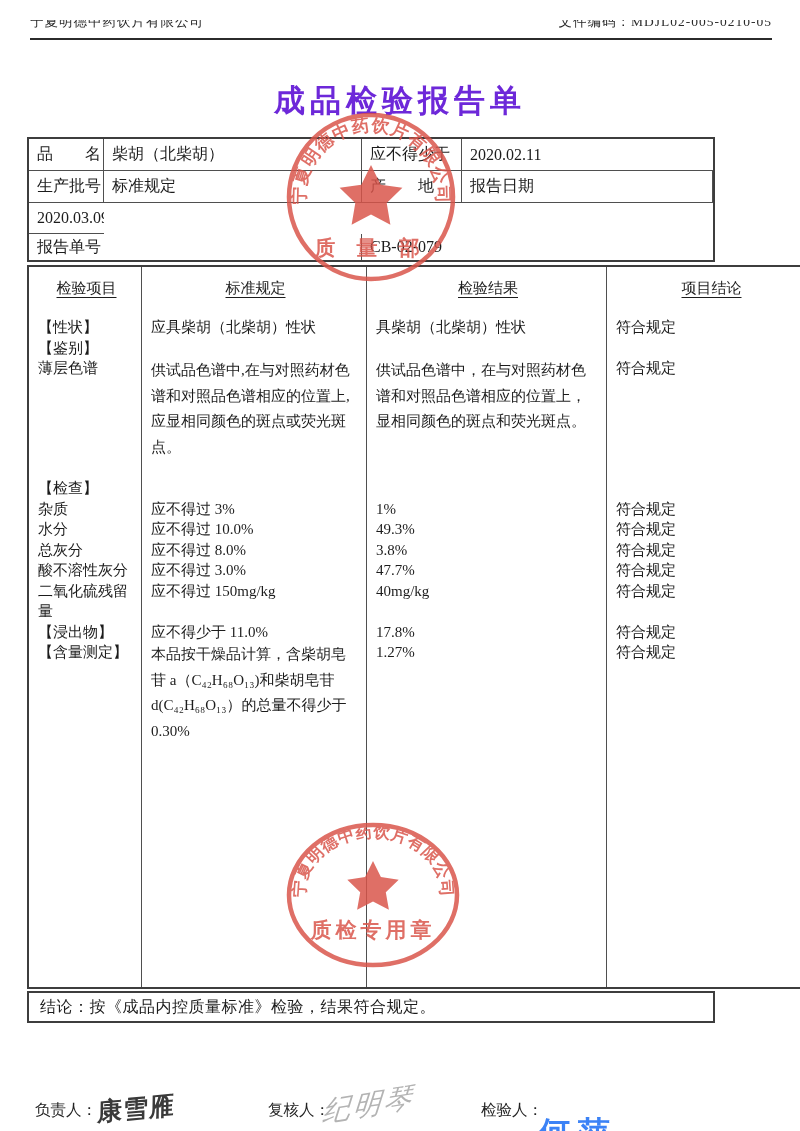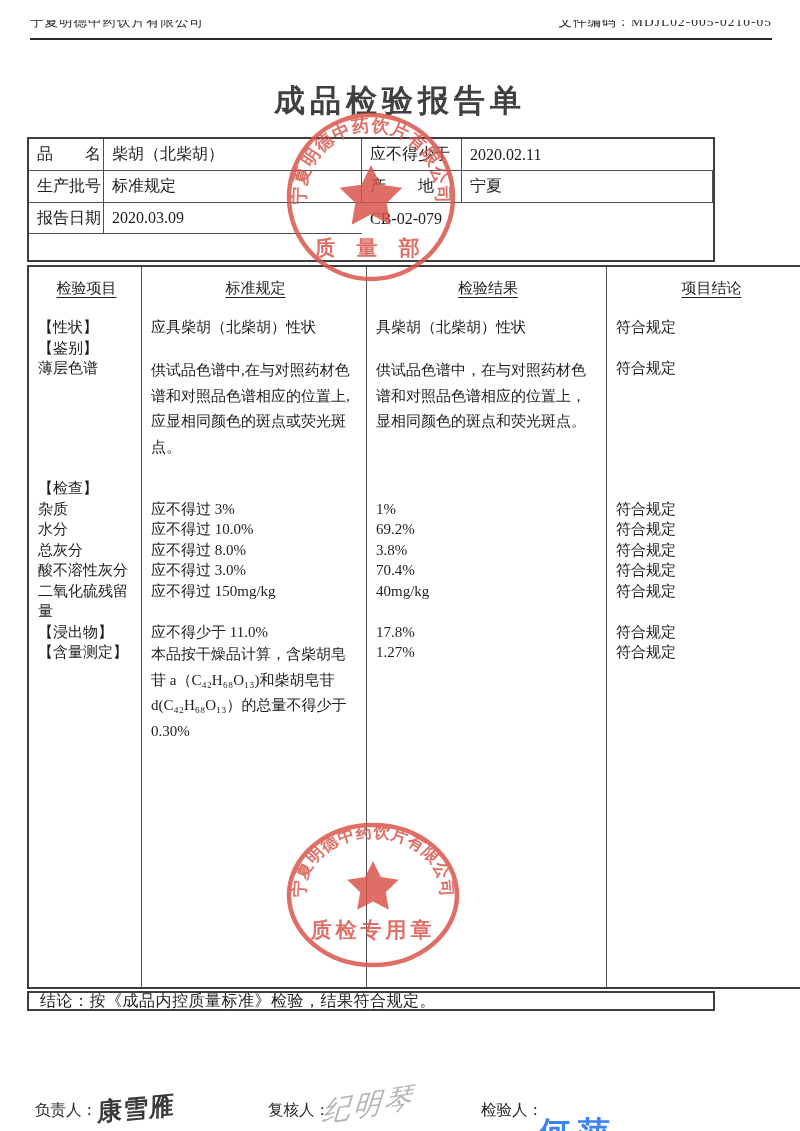--- a/index.html
+++ b/index.html
@@ -18,21 +18,21 @@
     display:flex; justify-content:space-between;
     font-size:13.5px; line-height:26px; margin-top:-11px; color:#2b2b2b;
     letter-spacing:1px;
   }
   .header-rule {
     position:absolute; top:38px; left:30px; width:742px; height:2px; background:#2b2b2b;
   }
 
   .doc-title {
     position:absolute; top:80px; left:0; width:100%;
-    text-align:center; font-size:31px; font-weight:bold; letter-spacing:5px; color:#404040;
+    text-align:center; font-size:31px; font-weight:bold; letter-spacing:5px; color:#6d28d9;
   }
 
   
   .info-table {
     position:absolute; left:27px; top:137px; width:688px; height:125px;
     border:2px solid #3d3d3d; display:grid;
     grid-template-columns:75px 258px 100px 1fr;
     grid-template-rows:32px 32px 31px 1fr;
     font-size:16px;
   }
@@ -56,21 +56,21 @@
   .mt-cell { border-right:1px solid #4f4f4f; line-height:20.5px; padding:0 6px 0 9px; }
   .mt-cell.c4 { border-right:none; padding-left:9px; }
   .mt-cell.hdr { display:flex; align-items:center; justify-content:center; padding-top:6px; }
   .mt-cell.hdr span { text-decoration:underline; text-underline-offset:4px; }
   .pt { padding-top:14px; }
   .para { line-height:25.5px; }
   .spacer-row .mt-cell { height:18px; }
 
   
   .conclusion-box {
-    position:absolute; left:27px; top:991px; width:688px; height:20px;
+    position:absolute; left:27px; top:991px; width:688px; height:32px;
     border:2px solid #3d3d3d; display:flex; align-items:center;
     font-size:16px; padding-left:11px; letter-spacing:0.5px;
   }
 
   
   .sign-row { position:absolute; left:35px; top:1096px; width:740px; height:60px; font-size:15.5px; }
   .sign-label { position:absolute; top:4px; color:#222; }
   .lbl-1 { left:0; }
   .lbl-2 { left:233px; }
   .lbl-3 { left:446px; }
@@ -104,24 +104,24 @@
   <div class="info-table">
     <div class="info-cell info-label">品　　名</div>
     <div class="info-cell">柴胡（北柴胡）</div>
     <div class="info-cell">应不得少于</div>
     <div class="info-cell last-col">2020.02.11</div>
 
     <div class="info-cell info-label">生产批号</div>
     <div class="info-cell">标准规定</div>
 
     <div class="info-cell info-label">产　　地</div>
-    <div class="info-cell">宁夏</div>
     <div class="info-cell">报告日期</div>
     <div class="info-cell last-col">2020.03.09</div>
 
+    <div class="info-cell rn-label last-row">报告单号</div>
     <div class="info-cell rn-value last-row last-col">CB-02-079</div>
   </div>
 
   <div class="main-table">
     <div class="mt-row">
       <div class="mt-cell c1 hdr">
           <span>检验项目</span>
         </div>
       <div class="mt-cell c2 hdr">
           <span>标准规定</span>
@@ -172,35 +172,35 @@
     <div class="mt-row">
       <div class="mt-cell c1">杂质</div>
       <div class="mt-cell c2">应不得过 3%</div>
       <div class="mt-cell c3">1%</div>
       <div class="mt-cell c4">符合规定</div>
     </div>
 
     <div class="mt-row">
       <div class="mt-cell c1">水分</div>
       <div class="mt-cell c2">应不得过 10.0%</div>
-      <div class="mt-cell c3">69.2%</div>
+      <div class="mt-cell c3">49.3%</div>
       <div class="mt-cell c4">符合规定</div>
     </div>
 
     <div class="mt-row">
       <div class="mt-cell c1">总灰分</div>
       <div class="mt-cell c2">应不得过 8.0%</div>
       <div class="mt-cell c3">3.8%</div>
       <div class="mt-cell c4">符合规定</div>
     </div>
 
     <div class="mt-row">
       <div class="mt-cell c1">酸不溶性灰分</div>
       <div class="mt-cell c2">应不得过 3.0%</div>
-      <div class="mt-cell c3">70.4%</div>
+      <div class="mt-cell c3">47.7%</div>
       <div class="mt-cell c4">符合规定</div>
     </div>
 
     <div class="mt-row">
       <div class="mt-cell c1">二氧化硫残留量</div>
       <div class="mt-cell c2">应不得过 150mg/kg</div>
       <div class="mt-cell c3">40mg/kg</div>
       <div class="mt-cell c4">符合规定</div>
     </div>
 

